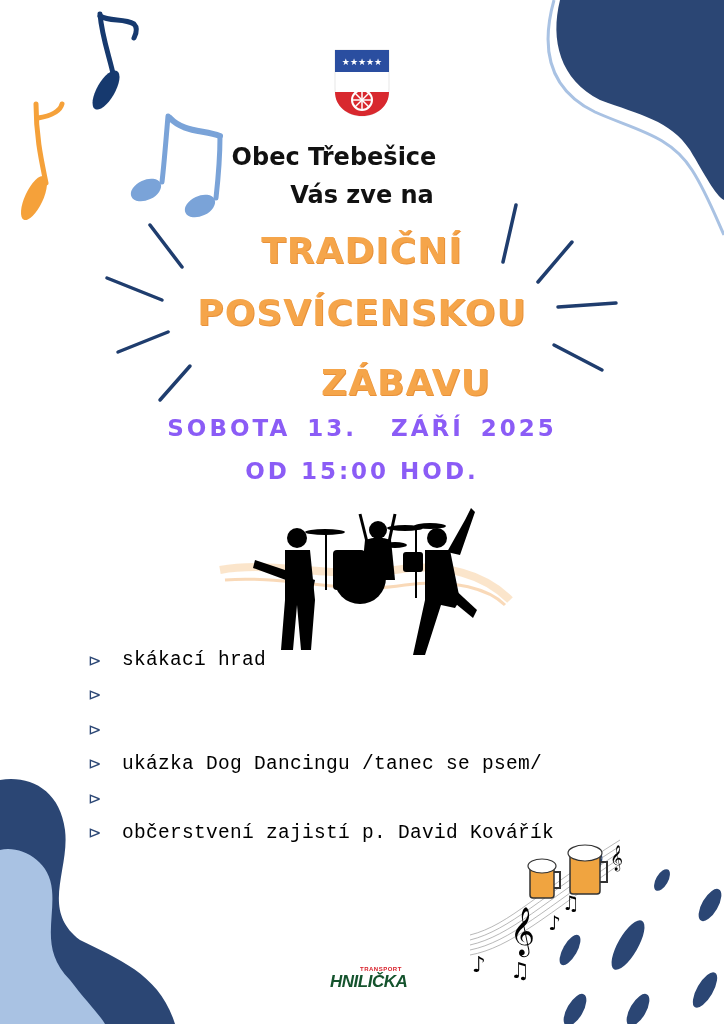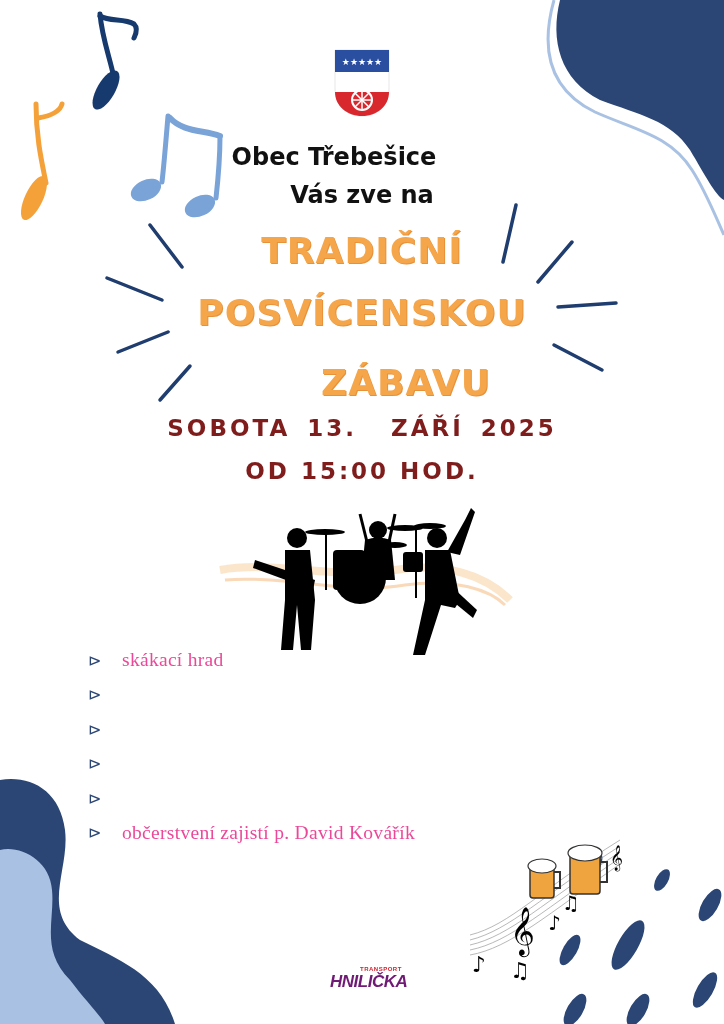--- a/index.html
+++ b/index.html
@@ -7,28 +7,28 @@
     .abs { position:absolute; }
     svg.abs { overflow:visible; }
     .crest { left:333px; top:48px; width:58px; height:70px; }
     .invite { left:0; width:724px; text-align:center; font-family:"DejaVu Sans", sans-serif; font-weight:bold; color:#111; font-size:24px; }
     .inv1 { top:143px; left:0; width:668px; padding-left:0; }
     .inv2 { top:181px; }
     .title { left:0; width:724px; text-align:center; font-family:"DejaVu Sans", sans-serif; font-weight:900; color:#f5a54a; font-size:36px; letter-spacing:1px; text-shadow: 1px 1px 0 #e8913a; }
     .t1 { top:230px; }
     .t2 { top:292px; }
     .t3 { top:362px;padding-left:44px; }
-    .date { left:0; width:724px; text-align:center; font-family:"DejaVu Sans", sans-serif; font-weight:bold; color:#7f1d1d; font-size:23px; letter-spacing:3px; }
+    .date { left:0; width:724px; text-align:center; font-family:"DejaVu Sans", sans-serif; font-weight:bold; color:#8b5cf6; font-size:23px; letter-spacing:3px; }
     .d1 { top:415px; word-spacing:6px; }
     .d2 { top:458px; }
     .list { left:88px; top:645px; margin:0; padding:0; list-style:none; }
     .list li { height:30px; margin-bottom:4.5px; display:flex; align-items:center; }
     .bullet { width:34px; color:#2b4674; font-size:16px; display:inline-block; }
-    .item-text { font-family:Liberation Serif, serif; font-size:19.5px; color:#ec4899; letter-spacing:0.3px; }
-    .sponsor { left:330px; top:972px; font-family:"Liberation Sans", sans-serif; font-weight:900; font-style:italic; color:#701a75; font-size:17px; letter-spacing:-0.5px; }
+    .item-text { font-family:Liberation Mono, monospace; font-size:19.5px; color:#000000; letter-spacing:0.3px; }
+    .sponsor { left:330px; top:972px; font-family:"Liberation Sans", sans-serif; font-weight:900; font-style:italic; color:#14532d; font-size:17px; letter-spacing:-0.5px; }
     .sponsor-small { left:360px; top:966px; font-family:"Liberation Sans", sans-serif; font-size:6px; color:#d8202a; font-weight:bold; letter-spacing:0.5px; }
   </style>
 </head>
 <body>
 
 <svg class="abs" style="left:540px;top:0;" width="184" height="250" viewBox="0 0 184 250">
   <path d="M20 0 C10 40 20 80 60 100 C100 115 130 120 150 150 C165 175 175 195 184 200 L184 0 Z" fill="#2b4674"></path>
   <path d="M14 0 C0 50 10 90 55 112 C95 130 130 135 152 170 C165 190 175 215 184 235" fill="none" stroke="#a9c2e3" stroke-width="3"></path>
 </svg>
 
@@ -138,20 +138,21 @@
     <span class="item-text">skákací hrad</span>
   </li>
   <li>
     <span class="bullet">⊳</span>
   </li>
   <li>
     <span class="bullet">⊳</span>
   </li>
   <li>
     <span class="bullet">⊳</span>
+    <span class="item-text">ukázka Dog Dancingu /tanec se psem/</span>
   </li>
   <li>
     <span class="bullet">⊳</span>
   </li>
   <li>
     <span class="bullet">⊳</span>
     <span class="item-text">občerstvení zajistí p. David Kovářík</span>
   </li>
 </ul>
 

